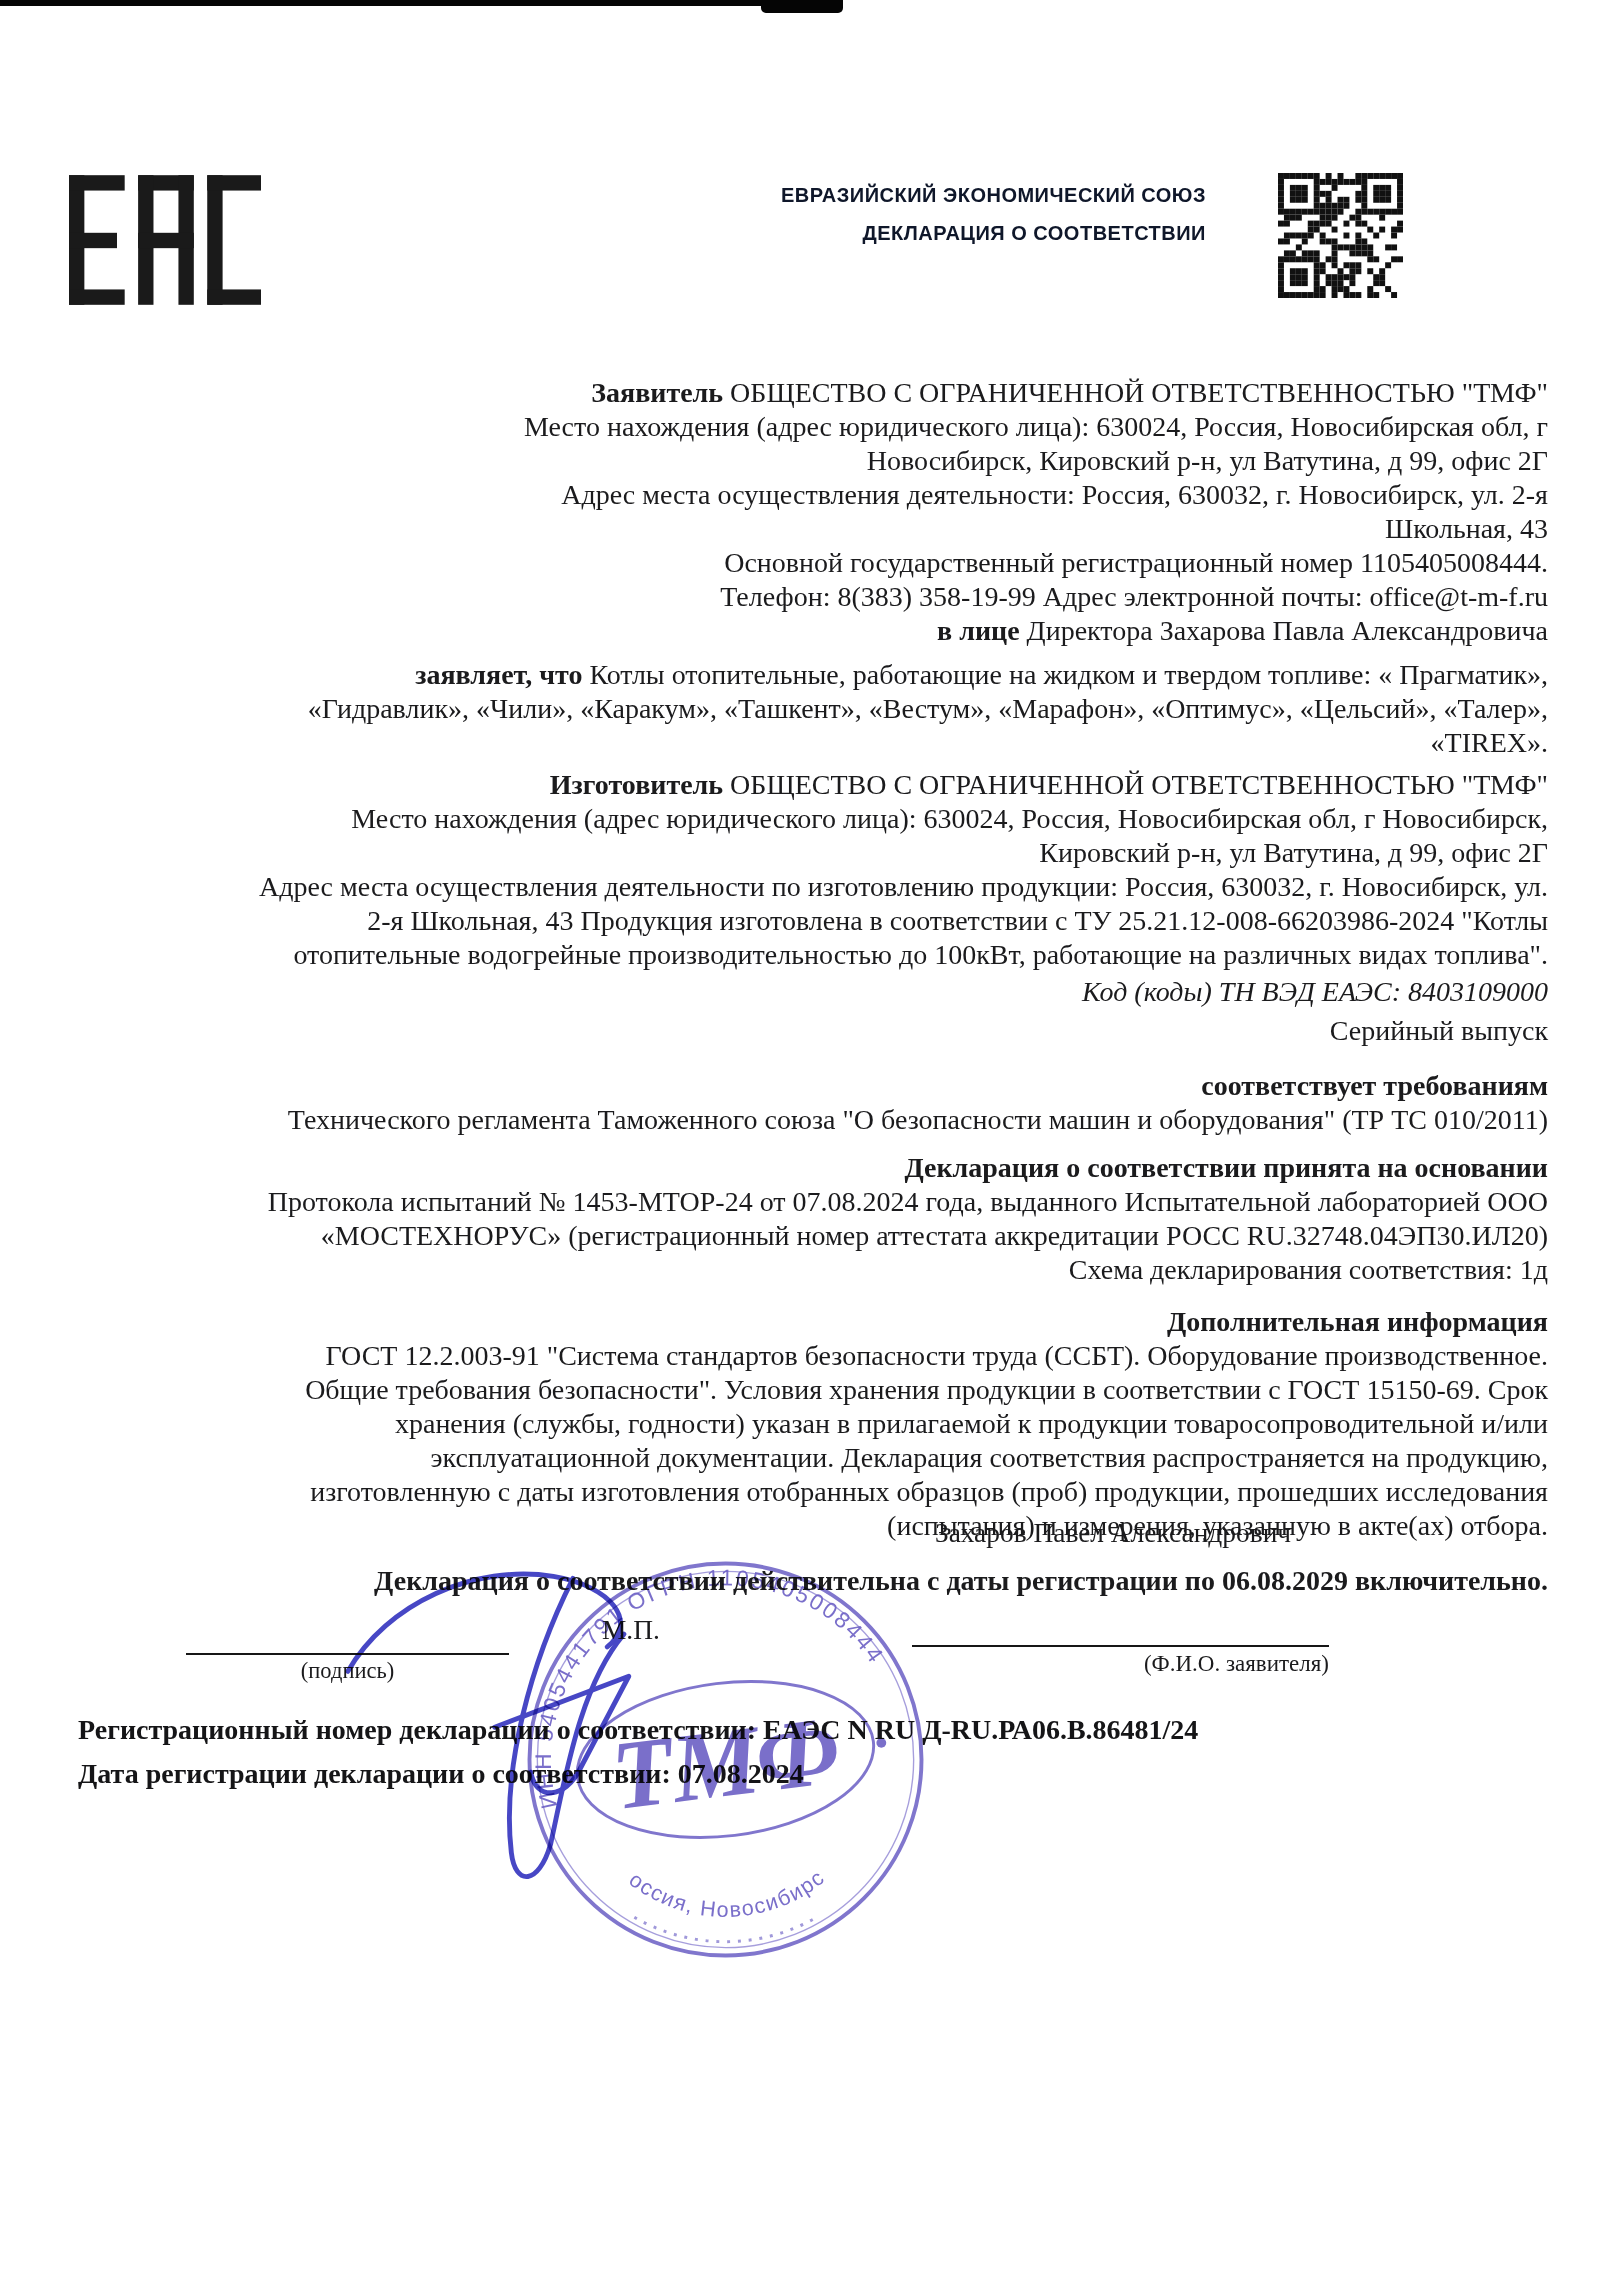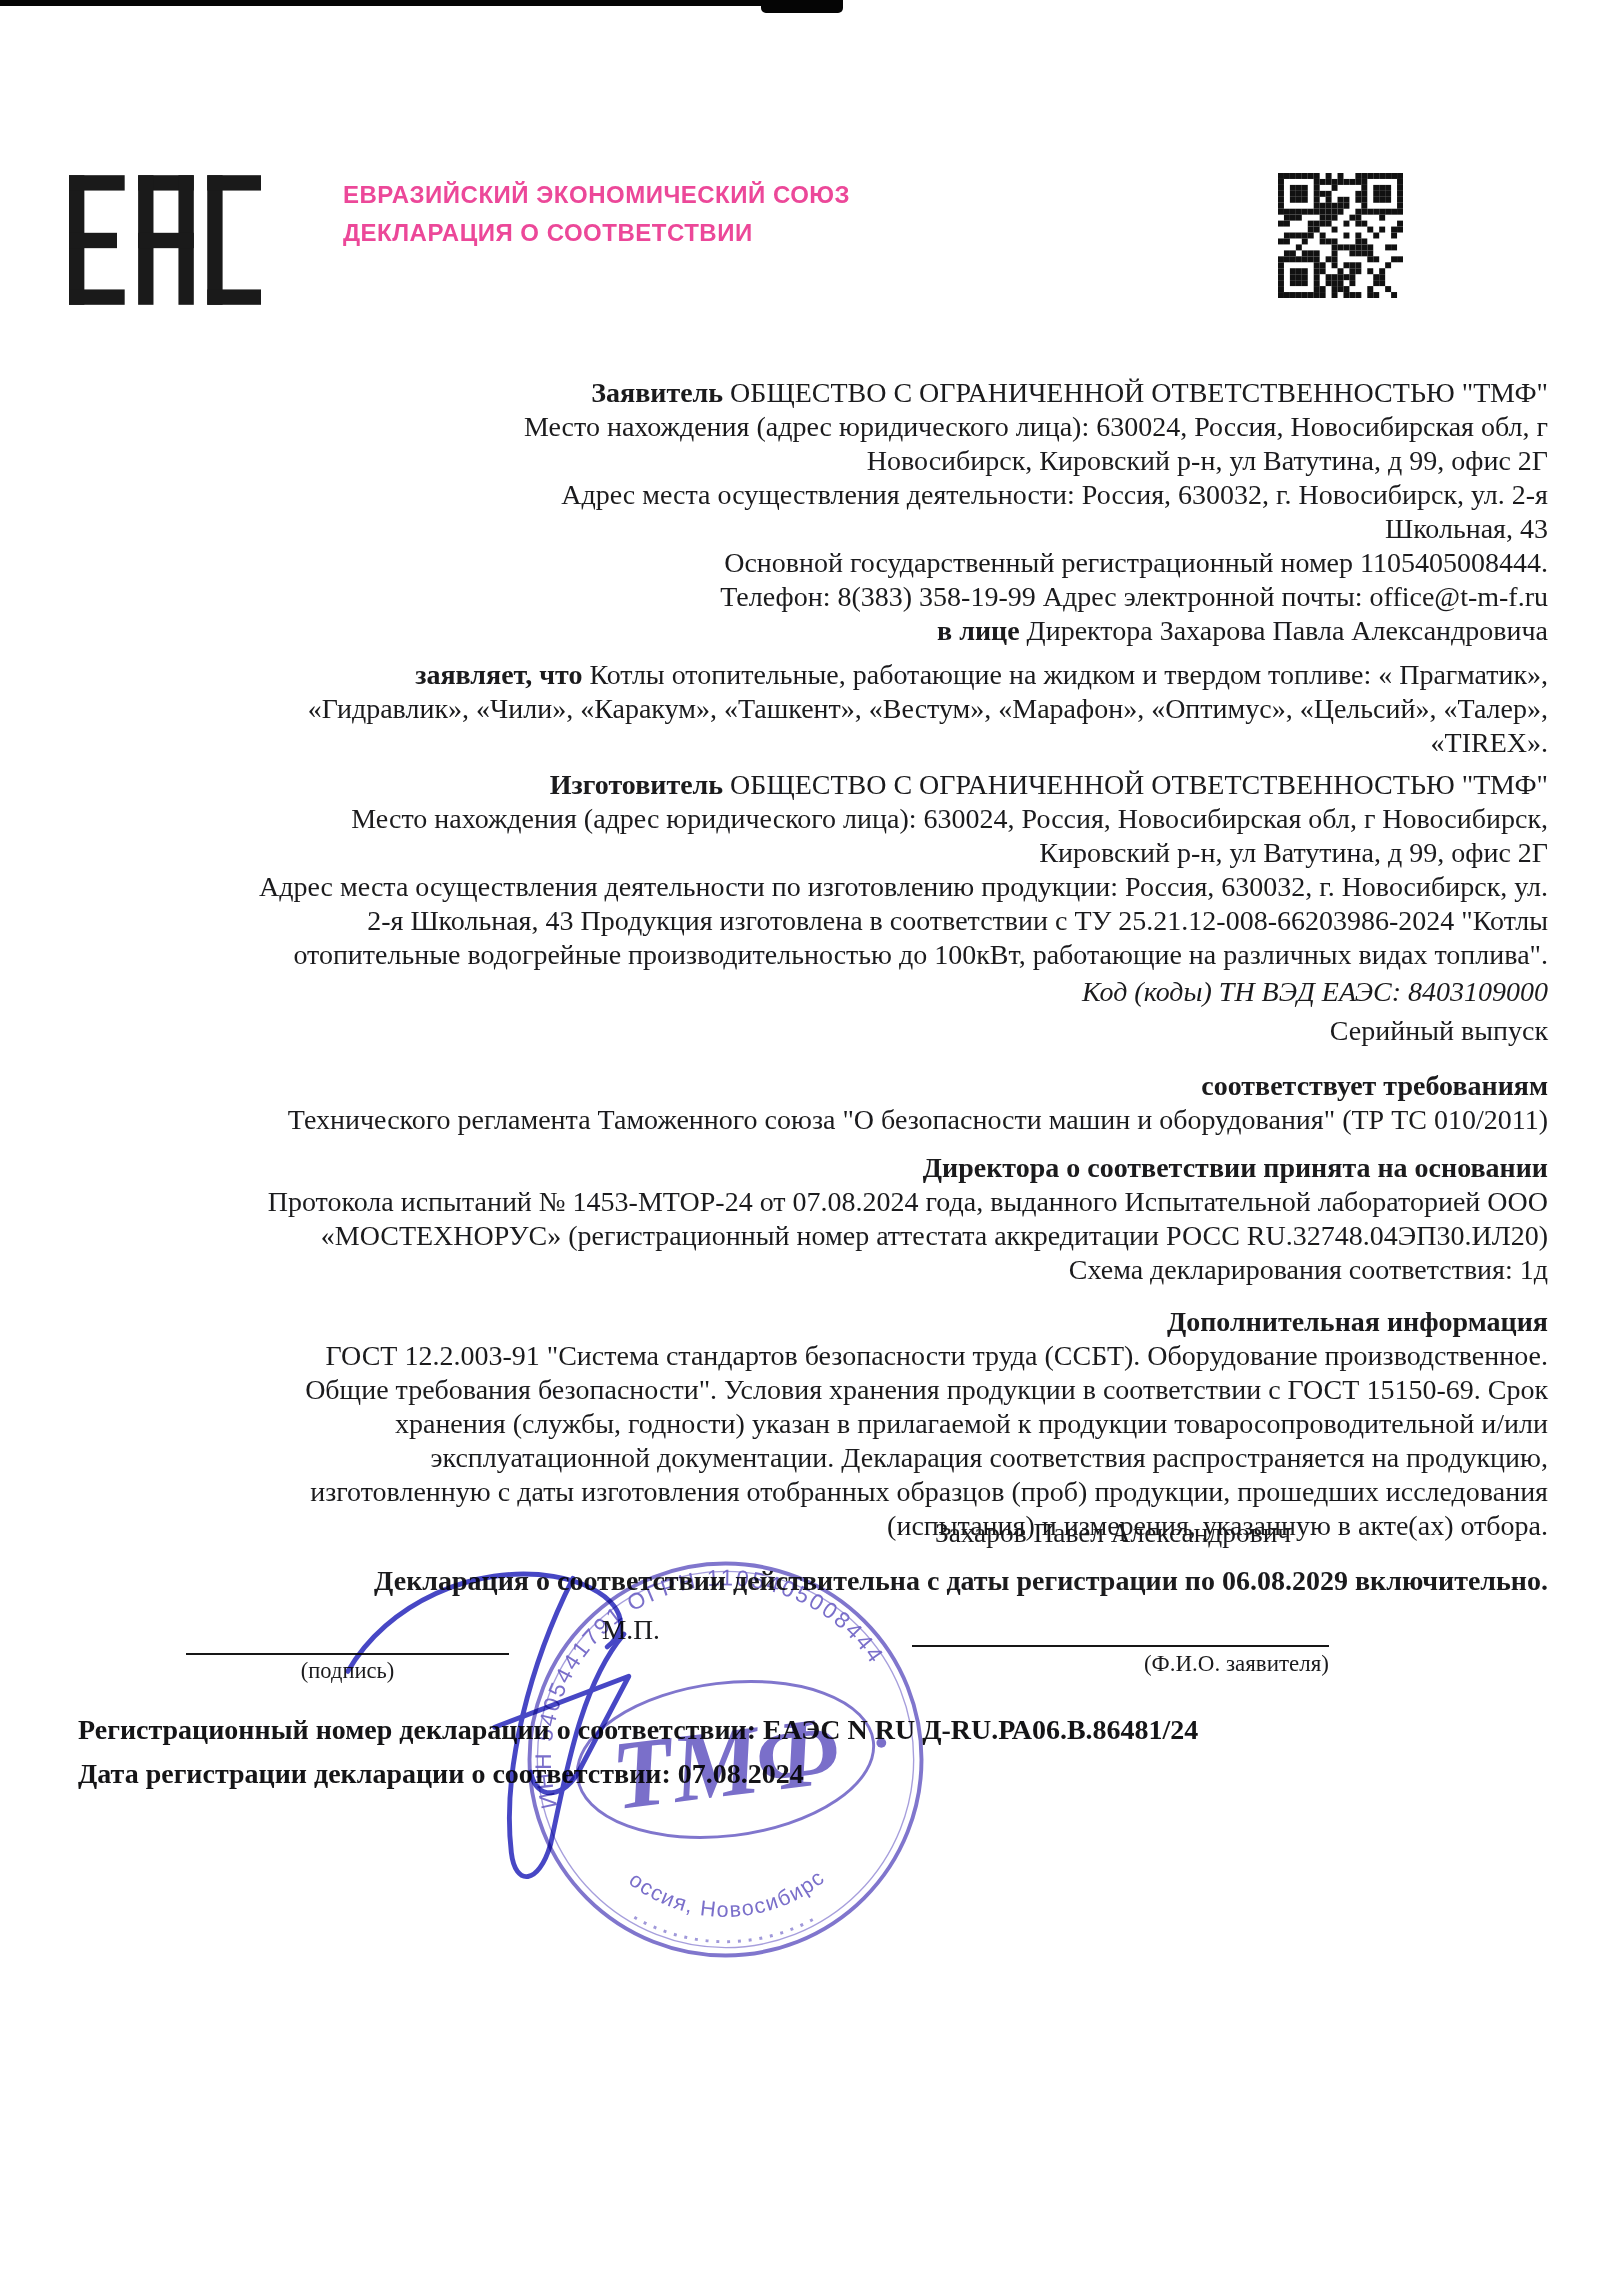--- a/index.html
+++ b/index.html
@@ -16,22 +16,22 @@
   .abs { position: absolute; }
 
   
   .artifact-bar { left: 0; top: 0; width: 839px; height: 5.9px; background: #050505; }
   .artifact-blob { left: 761px; top: 0; width: 82px; height: 12.7px; background: #050505; border-radius: 0 0 4.9px 4.9px; }
 
   
   .doc-title {
     left: 343px; top: 176px; width: 863px;
     font-family: "Liberation Sans", sans-serif;
-    font-weight: bold; font-size: 24px; line-height: 38px;
-    text-align: left; letter-spacing: 0.5px; color: #ec4899;
+    font-weight: bold; font-size: 20px; line-height: 38px;
+    text-align: right; letter-spacing: 0.5px; color: #0f172a;
   }
   .eac-svg { left: 69px; top: 174px; }
   .qr-svg { left: 1278px; top: 173px; }
 
   
   .bodytext {
     left: 78px; top: 376px; width: 1470px;
     font-size: 28px; line-height: 34px; color: #1b1b1d;
   }
   .block { margin: 0; }
@@ -357,21 +357,21 @@
         <div class="line">Код (коды) ТН ВЭД ЕАЭС: 8403109000</div>
       </div>
       <div class="block" style="margin-top: 5.9px;">
         <div class="line">Серийный выпуск</div>
       </div>
       <div class="block" style="margin-top: 21px;">
         <div class="line"><b>соответствует требованиям</b></div>
         <div class="line">Технического регламента Таможенного союза "О безопасности машин и оборудования" (ТР ТС 010/2011)</div>
       </div>
       <div class="block" style="margin-top: 13.7px;">
-        <div class="line"><b>Директора о соответствии принята на основании</b></div>
+        <div class="line"><b>Декларация о соответствии принята на основании</b></div>
         <div class="line">Протокола испытаний № 1453-МТОР-24 от 07.08.2024 года, выданного Испытательной лабораторией ООО</div>
         <div class="line">«МОСТЕХНОРУС» (регистрационный номер аттестата аккредитации РОСС RU.32748.04ЭП30.ИЛ20)</div>
         <div class="line">Схема декларирования соответствия: 1д</div>
       </div>
       <div class="block" style="margin-top: 17.6px;">
         <div class="line"><b>Дополнительная информация</b></div>
         <div class="line">ГОСТ 12.2.003-91 "Система стандартов безопасности труда (ССБТ). Оборудование производственное.</div>
         <div class="line">Общие требования безопасности". Условия хранения продукции в соответствии с ГОСТ 15150-69. Срок</div>
         <div class="line">хранения (службы, годности) указан в прилагаемой к продукции товаросопроводительной и/или</div>
         <div class="line">эксплуатационной документации. Декларация соответствия распространяется на продукцию,</div>

